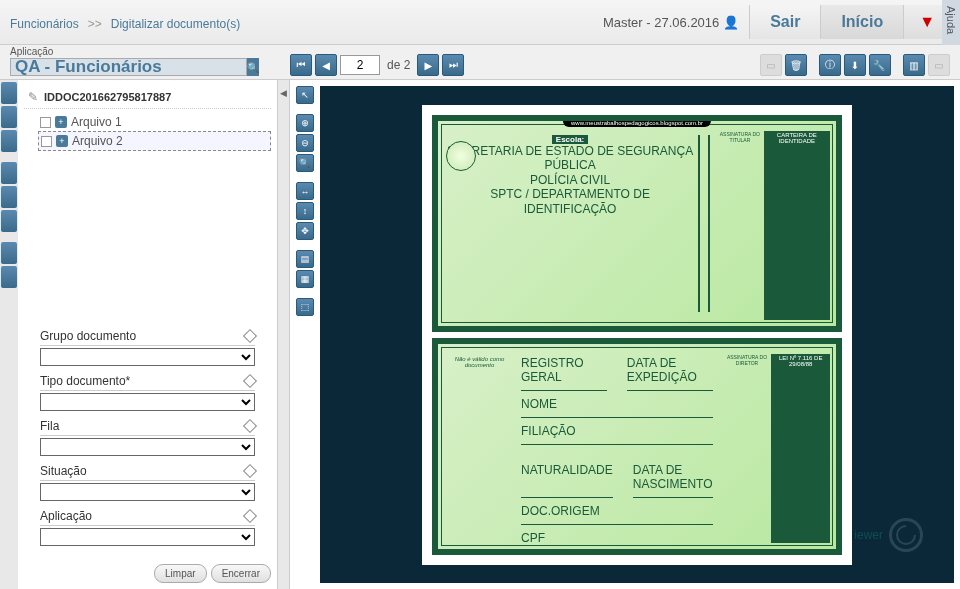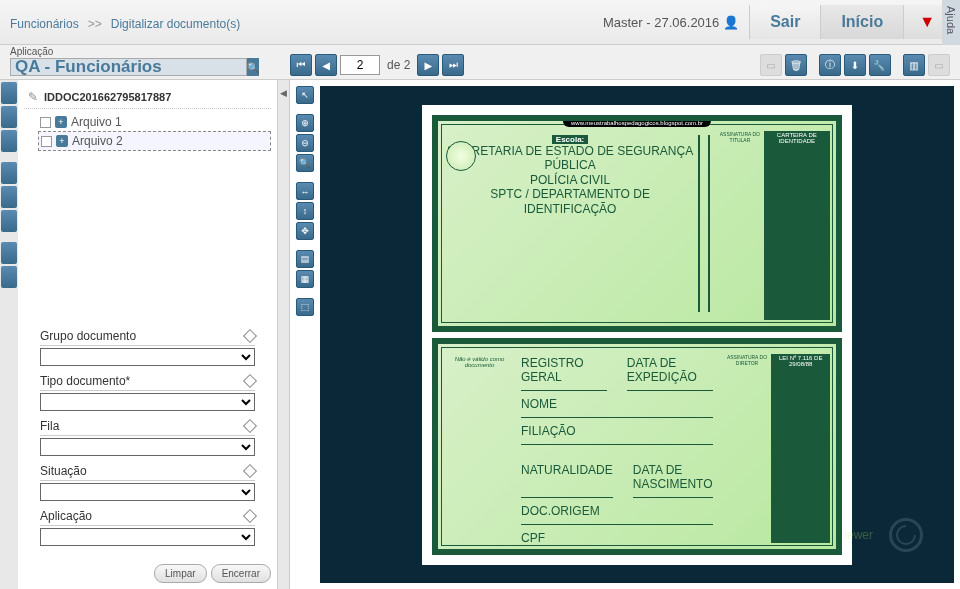--- a/index.html
+++ b/index.html
@@ -60,21 +60,21 @@
 .card-header .escola{font-weight:bold;font-size:8px;background:#1a5a3a;color:#fff;display:inline-block;padding:0 4px}
 .photo-row{display:flex;gap:8px;margin:6px 4px;flex:1}
 .photo-box{flex:1;background:#f5fff0;border:1px solid #1a5a3a}
 .seal{width:30px;height:30px;border:1px solid #1a5a3a;border-radius:50%;position:absolute;left:8px;top:20px;background:radial-gradient(#f0ffe0,#c8e8b0)}
 .sig-line{font-size:5px;color:#1a5a3a;text-align:center;margin-top:2px}
 .card-footer{background:#1a5a3a;color:#fff;font-size:6px;text-align:center;padding:1px;margin:2px -2px -2px -2px}
 .back-title{text-align:center;font-size:6px;color:#1a5a3a;font-style:italic;margin:4px 0}
 .field-grid{display:flex;flex-direction:column;gap:6px;padding:4px 8px;flex:1;font-size:5px;color:#1a5a3a}
 .field-row{display:flex;gap:20px}
 .field{flex:1;border-bottom:1px solid #1a5a3a;padding-bottom:6px}
-.watermark{position:absolute;bottom:30px;right:30px;opacity:.25;display:flex;align-items:center;gap:16px;color:#bef264;font-size:16px}
+.watermark{position:absolute;bottom:30px;right:30px;opacity:.25;display:flex;align-items:center;gap:6px;color:#14b8a6;font-size:16px}
 .watermark-logo{width:34px;height:34px;border:3px solid #88a0b0;border-radius:50%;position:relative}
 .watermark-logo::before{content:"";position:absolute;inset:4px;border:2px solid #88a0b0;border-radius:50%;clip-path:polygon(0 0,50% 0,50% 50%,100% 50%,100% 100%,0 100%)}
 </style>
 </head>
 <body>
 
 <div class="header">
   <div class="breadcrumb">
     <span>Funcionários</span>
     <span class="sep">&gt;&gt;</span>

